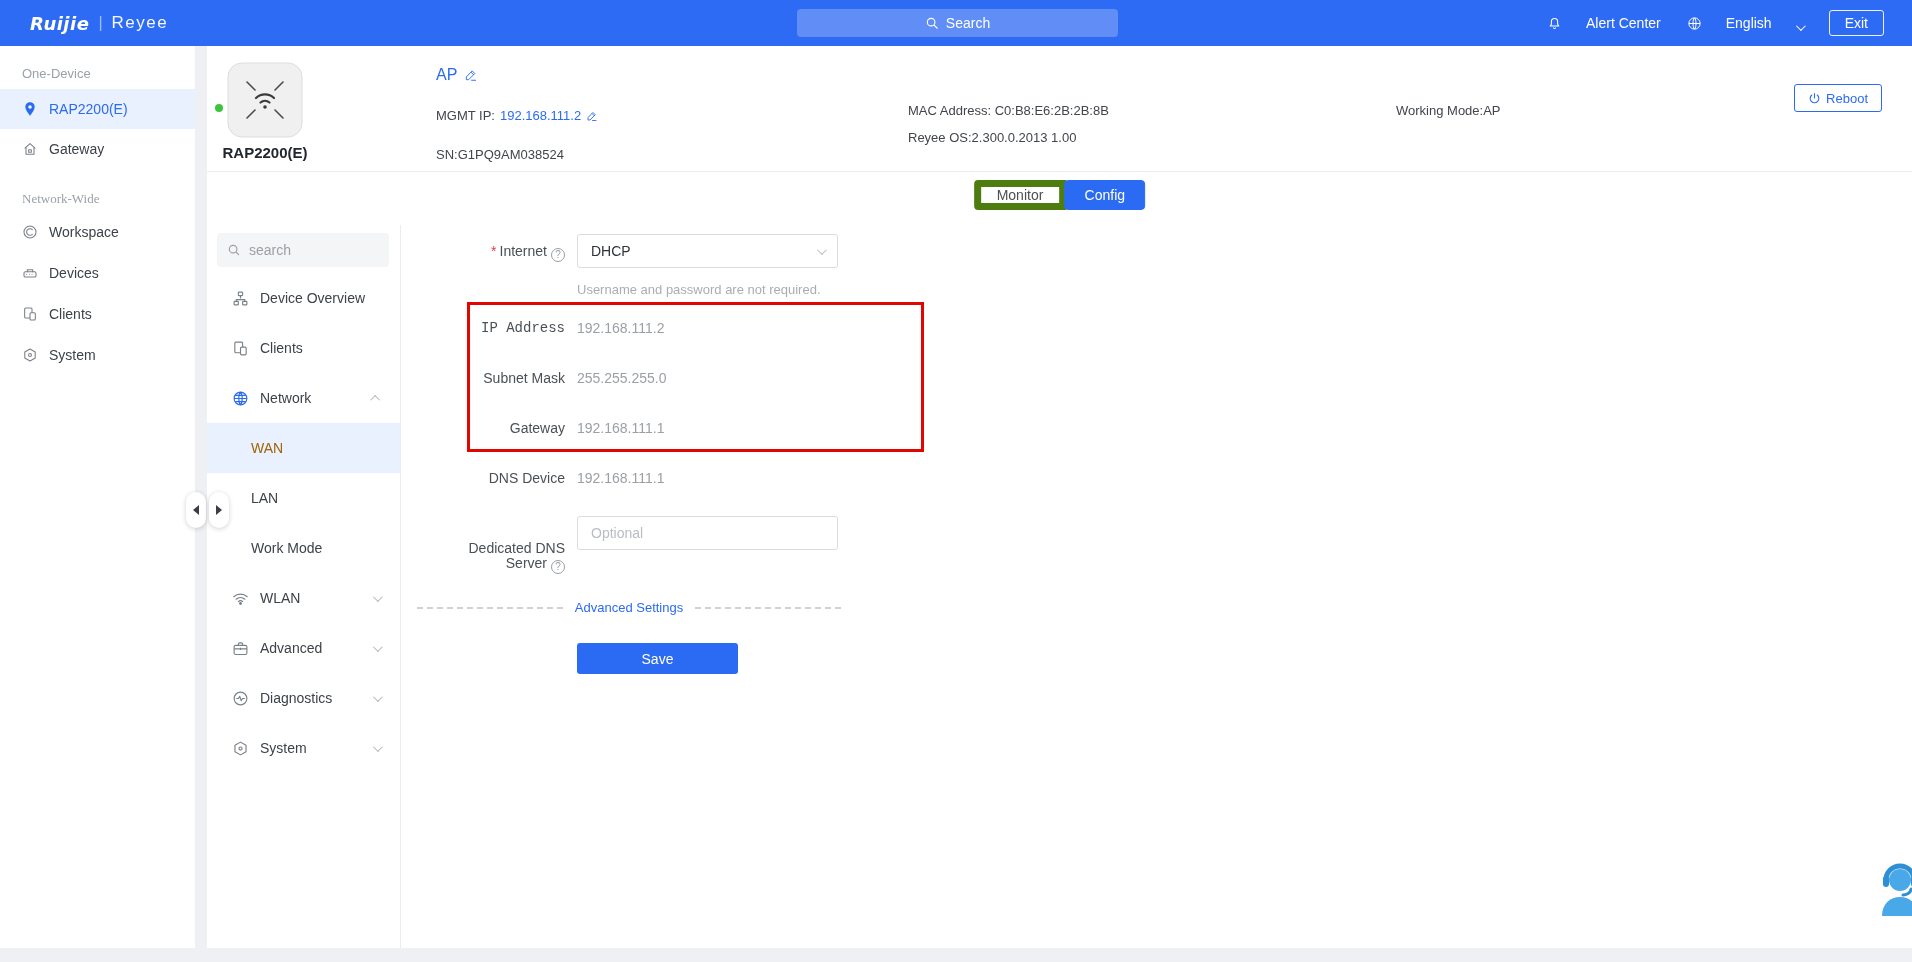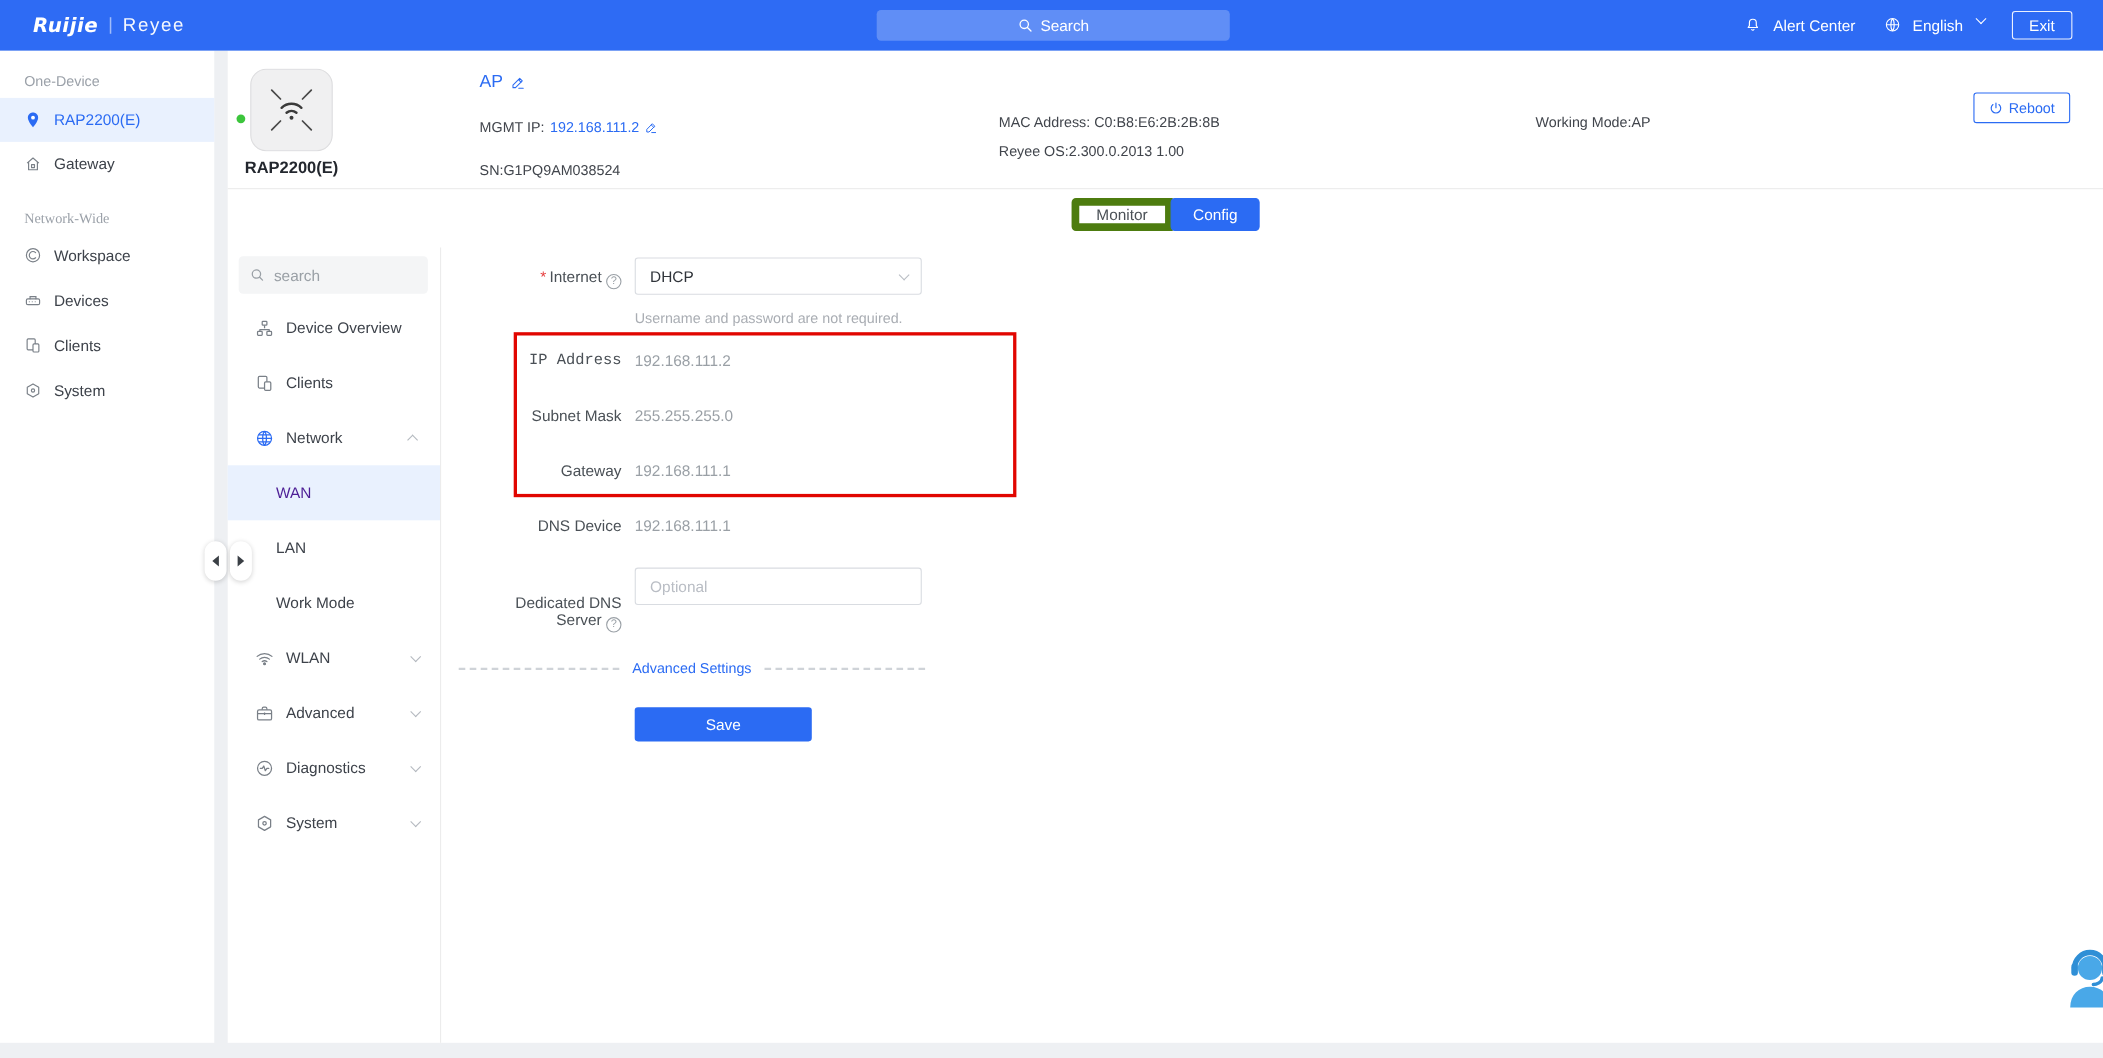--- a/index.html
+++ b/index.html
@@ -23,21 +23,21 @@
   .logo .brand { font-family:"DejaVu Sans", sans-serif; font-weight:bold; font-style:italic; font-size:18px; letter-spacing:.5px; }
   .logo .ldiv { margin:0 9px; opacity:.55; font-weight:200; font-size:16px; }
   .logo .product { font-weight:400; font-size:17px; letter-spacing:1.5px; opacity:.95; }
   .top-search {
     position:absolute; left:797px; top:9px; width:321px; height:28px;
     background:rgba(255,255,255,.24); border:none; border-radius:4px;
     display:flex; align-items:center; justify-content:center; gap:7px;
     color:#fff; font-size:14px; cursor:pointer;
   }
   .top-right { position:absolute; right:0; top:0; height:46px; display:flex; align-items:center; gap:26px; padding-right:28px; }
-  .top-item { display:flex; align-items:flex-start; gap:11px; font-size:14px; cursor:pointer; }
+  .top-item { display:flex; align-items:flex-end; gap:24px; font-size:14px; cursor:pointer; }
   .chev { width:7px; height:7px; border-right:1.4px solid currentColor; border-bottom:1.4px solid currentColor; transform:rotate(45deg) translateY(-2px); }
   .chev.up { transform:rotate(-135deg) translateY(-2px); }
   .exit-btn {
     border:1px solid rgba(255,255,255,.9); border-radius:3px; background:transparent;
     color:#fff; font-size:14px; padding:4px 15px; cursor:pointer; font-family:inherit;
   }
 
   
   .left-sidebar { position:absolute; left:0; top:46px; width:195px; height:902px; background:#fff; }
   .side-section { padding:20px 0 4px 22px; color:#9ba1a9; font-size:13px; }
@@ -83,21 +83,21 @@
 
   
   .sub-nav { width:194px; border-right:1px solid #ececec; position:relative; }
   .nav-search { margin:8px 11px 0 10px; height:34px; background:#f4f5f6; border-radius:4px; display:flex; align-items:center; padding:0 10px; gap:8px; color:#9aa0a6; }
   .nav-search input { border:none; background:transparent; outline:none; width:120px; font-size:14px; font-family:inherit; color:#3d424a; }
   .nav-search input::placeholder { color:#9aa0a6; }
   .nav-list { margin-top:6px; }
   .nav-item { position:relative; height:50px; display:flex; align-items:center; gap:11px; padding-left:25px; font-size:14px; color:#3d424a; cursor:pointer; }
   .nav-item .ic { color:#7a8088; }
   .nav-item.sub { padding-left:44px; }
-  .nav-item.active { background:#e9f1fe; color:#4c1d95; }
+  .nav-item.active { background:#e9f1fe; color:#a16207; }
   .nav-item .nchev { position:absolute; right:20px; color:#b4b9bf; }
   .ic-blue { color:#2b6bf3 !important; }
 
   
   .form-area { flex:1; position:relative; }
   .flabel { position:absolute; left:0; width:164px; text-align:right; color:#4a5056; font-size:14px; }
   .fvalue { position:absolute; left:176px; color:#9aa0a6; font-size:14px; }
   .req { color:#e63c3c; margin-right:3px; }
   .qmark { display:inline-flex; align-items:center; justify-content:center; width:14px; height:14px; border:1px solid #9aa0a6; border-radius:50%; font-size:10px; color:#9aa0a6; margin-left:4px; vertical-align:-2px; cursor:pointer; }
   .select-box {

